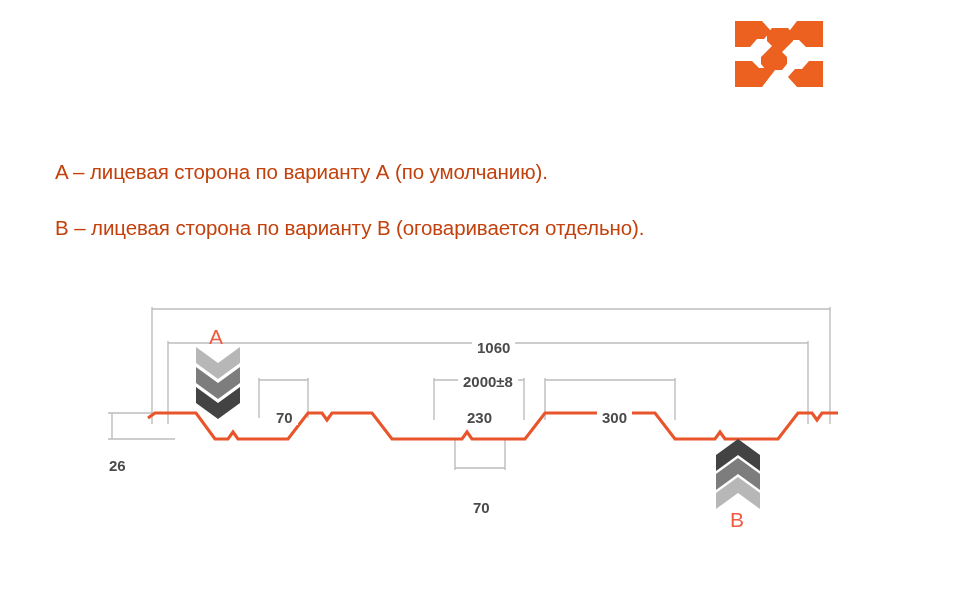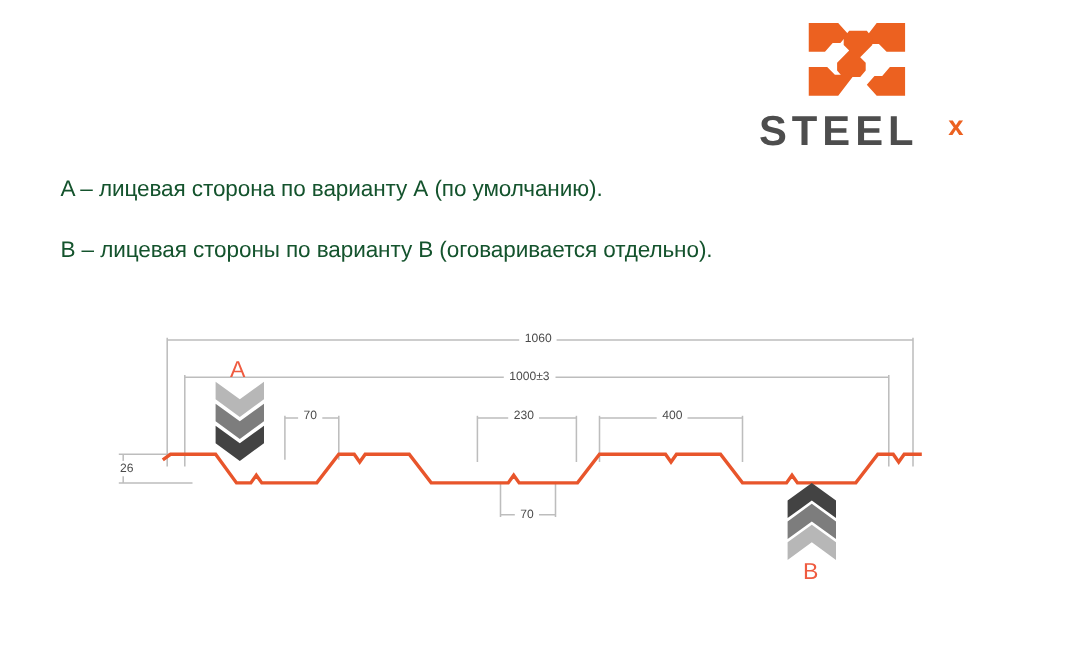--- a/index.html
+++ b/index.html
@@ -36,47 +36,48 @@
     left: 0px;
     top: 78px;
     width: 220px;
     height: 46px;
   }
 
   
   .caption {
     position: absolute;
     left: 55px;
-    color: #14532d;
+    color: #c2410c;
     font-size: 20.5px;
     font-family: "Liberation Sans", sans-serif;
     white-space: nowrap;
     letter-spacing: -0.1px;
   }
   #caption-a { top: 160px; }
   #caption-b { top: 216px; }
 
   
   #drawing {
     position: absolute;
     left: 0;
     top: 0;
     width: 970px;
     height: 597px;
   }
   .dim-label {
     position: absolute;
     color: #4a4a4a;
-    font-size: 11px;
-    font-weight: normal;
+    font-size: 15px;
+    font-weight: bold;
     font-family: "Liberation Sans", sans-serif;
     background: #ffffff;
     padding: 0 5px;
     white-space: nowrap;
     line-height: 14px;
+    margin-top: 40px;
   }
   .side-letter {
     position: absolute;
     color: #ef5b40;
     font-size: 21px;
     font-family: "Liberation Sans", sans-serif;
     white-space: nowrap;
   }
 </style>
 </head>
@@ -94,30 +95,24 @@
 
         <path d="M0,69 L27,69 L47,43 L39,43 L32,50 L24,50 L17,43 L0,43 Z"></path>
 
         <path d="M88,69 L62,69 L53,59 L60,51 L67,51 L74,43 L88,43 Z"></path>
 
         <path d="M37,10 L53,10 L58,16 L58,23 L47,34 L52,39 L52,46 L47,52 L31,52 L26,46 L26,39 L37,28 L32,23 L32,16 Z"></path>
       </g>
     </svg>
   </div>
 
-  <div id="logo-wordmark">
-    <svg viewBox="0 0 220 46" width="220" height="46" xmlns="http://www.w3.org/2000/svg">
-      <text x="0" y="36" font-family="Liberation Sans, sans-serif" font-size="38" font-weight="bold" letter-spacing="4.5" fill="#4d4d4d">STEEL</text>
-      <text x="172" y="27" font-family="Liberation Sans, sans-serif" font-size="25" font-weight="bold" fill="#ec6120">x</text>
-    </svg>
-  </div>
 </div>
 
 <div class="caption" id="caption-a">A – лицевая сторона по варианту А (по умолчанию).</div>
-<div class="caption" id="caption-b">B – лицевая стороны по варианту B (оговаривается отдельно).</div>
+<div class="caption" id="caption-b">B – лицевая сторона по варианту B (оговаривается отдельно).</div>
 
 <div id="drawing">
   <svg width="970" height="597" viewBox="0 0 970 597" xmlns="http://www.w3.org/2000/svg">
 
     <g stroke="#bdbdbd" stroke-width="1.4" fill="none">
 
       <line x1="152" y1="307" x2="152" y2="424"></line>
       <line x1="830" y1="307" x2="830" y2="424"></line>
 
       <line x1="168" y1="341" x2="168" y2="424"></line>
@@ -194,27 +189,27 @@
     <g>
       <path d="M716,471 L738,455 L760,471 L760,455 L738,439 L716,455 Z" fill="#434343"></path>
       <path d="M716,490 L738,474 L760,490 L760,474 L738,458 L716,474 Z" fill="#7d7d7d"></path>
       <path d="M716,509 L738,493 L760,509 L760,493 L738,477 L716,493 Z" fill="#b7b7b7"></path>
     </g>
   </svg>
 </div>
 
 <div class="dim-label" style="left:472px; top:301px;">1060</div>
 
-<div class="dim-label" style="left:458px; top:335px;">1000±3</div>
+<div class="dim-label" style="left:458px; top:335px;">2000±8</div>
 
 <div class="dim-label" style="left:271px; top:371px;">70</div>
 
 <div class="dim-label" style="left:462px; top:371px;">230</div>
 
-<div class="dim-label" style="left:597px; top:371px;">400</div>
+<div class="dim-label" style="left:597px; top:371px;">300</div>
 
 <div class="dim-label" style="left:468px; top:461px;">70</div>
 
 <div class="dim-label" style="left:104px; top:419px;">26</div>
 
 <div class="side-letter" style="left:209px; top:325px;">A</div>
 
 <div class="side-letter" style="left:730px; top:508px;">B</div>
 
 </body></html>

